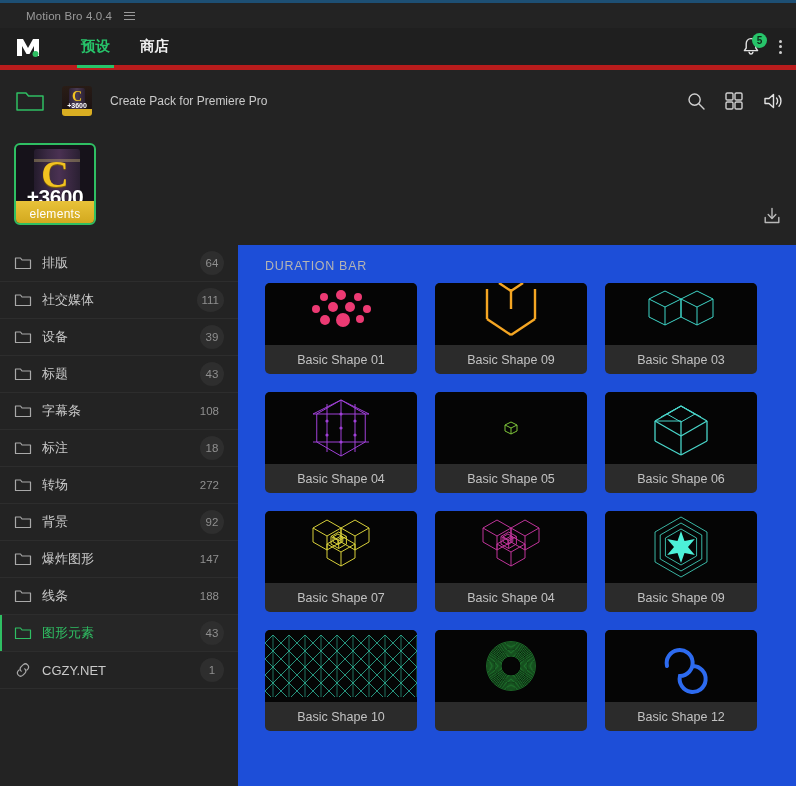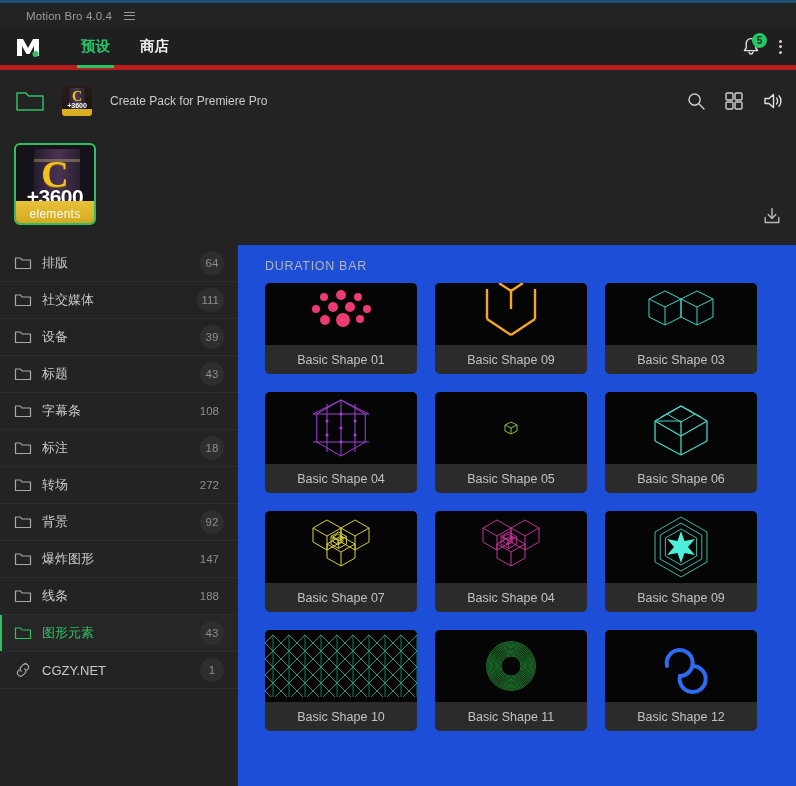--- a/index.html
+++ b/index.html
@@ -718,21 +718,20 @@
               <circle cx="76" cy="31" r="17.199999999999996" fill="none" stroke="#33c44a" stroke-width=".7" opacity=".8"></circle>
               <circle cx="76" cy="31" r="18.399999999999995" fill="none" stroke="#33c44a" stroke-width=".7" opacity=".8"></circle>
               <circle cx="76" cy="31" r="19.599999999999994" fill="none" stroke="#33c44a" stroke-width=".7" opacity=".8"></circle>
               <circle cx="76" cy="31" r="20.799999999999994" fill="none" stroke="#33c44a" stroke-width=".7" opacity=".8"></circle>
               <circle cx="76" cy="31" r="21.999999999999993" fill="none" stroke="#33c44a" stroke-width=".7" opacity=".8"></circle>
               <circle cx="76" cy="31" r="23.199999999999992" fill="none" stroke="#33c44a" stroke-width=".7" opacity=".8"></circle>
               <circle cx="76" cy="31" r="24.39999999999999" fill="none" stroke="#33c44a" stroke-width=".7" opacity=".8"></circle>
               <circle cx="76" cy="31" r="9" fill="#050505"></circle>
             </svg>
           </div>
-          <div class="cap">Basic Shape 11</div>
         </div>
         <div class="card">
           <div class="thumb">
             <svg width="152" height="62" viewBox="0 0 152 62">
               <path d="M62 31 a13 13 0 1 1 13 10 a13 13 0 1 0 13 -10" fill="none" stroke="#2d6bf0" stroke-width="4" stroke-linecap="round"></path>
             </svg>
           </div>
           <div class="cap">Basic Shape 12</div>
         </div>
       </div>

